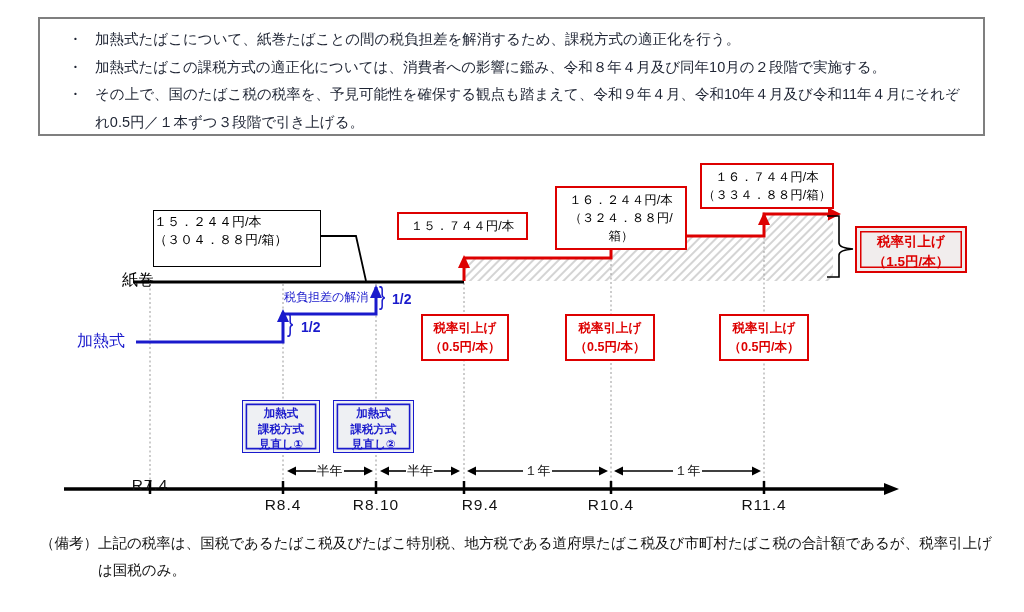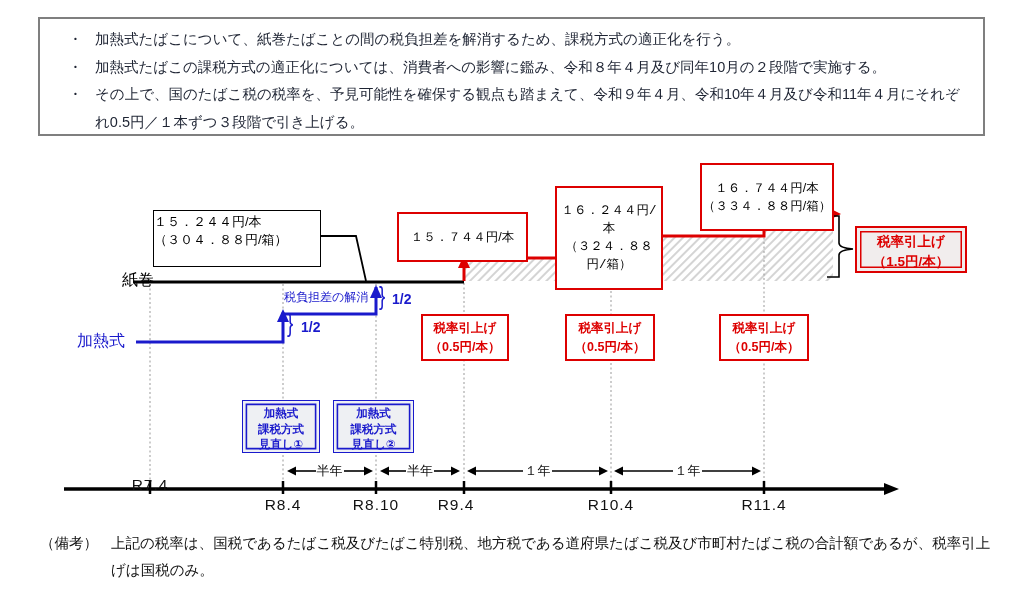--- a/index.html
+++ b/index.html
@@ -23,21 +23,21 @@
   
   .current-tax-box{
     left:153px;top:210px;width:168px;height:57px;background:#fff;
     border:1.6px solid #000;font-size:13px;line-height:17.5px;color:#000;
     padding-top:2px;
   }
   .current-tax-box .t{text-align:left;padding-left:8px;}
   .current-tax-box .c{}
   .price-box{
     background:#fff;border:2px solid #dd0000;color:#000;
-    font-size:12.5px;line-height:18px;text-align:center;padding:14px 0;
+    font-size:12.5px;line-height:18px;text-align:center;padding:3px 0;
   }
   .step-box{
     background:#fff;border:2.5px solid #dd0000;color:#dd0000;font-weight:bold;
     font-size:12.5px;line-height:19px;text-align:center;padding-top:3px;height:47px;
   }
   .total-box{
     background:#f1eded;border:2px solid #dd0000;
     box-shadow:inset 0 0 0 3px #f1eded, inset 0 0 0 4.5px #dd0000;
     color:#dd0000;font-weight:bold;font-size:13.5px;line-height:19.5px;
     text-align:center;padding-top:4px;height:47px;
@@ -50,21 +50,21 @@
   }
   .row-label{font-size:16px;color:#000;}
   .row-label.heated{color:#1a1acc;}
   .gap-label{font-size:12px;color:#1a1acc;white-space:nowrap;text-align:right;}
   .half-label{font-size:14px;font-weight:bold;color:#1a1acc;}
   .brace{font-size:25px;color:#1a1acc;transform:scaleX(.75);line-height:25px;}
   .tick-label{width:80px;text-align:center;font-size:15.5px;letter-spacing:1px;color:#111;}
   .interval-label{text-align:center;font-size:13px;color:#111;}
   
   .footnote{left:40px;top:530px;width:952px;display:flex;color:#111;
-    font-size:14.5px;line-height:27px;gap:13px;}
+    font-size:14.5px;line-height:27px;}
   .footnote .marker{width:58px;flex:none;}
   .footnote .text{flex:1;}
 </style>
 </head>
 <body>
 
 <div class="page">
 
   <div class="notes-box">
     <div class="note-row">
@@ -154,21 +154,21 @@
   </svg>
 
   <div class="abs ovl current-tax-box">
     <div class="c">１５．２４４円/本</div>
     <div class="c">（３０４．８８円/箱）</div>
   </div>
 
   <div class="abs ovl price-box" style="left:397px;top:212px;width:131px;">
     <div>１５．７４４円/本</div>
   </div>
-  <div class="abs ovl price-box" style="left:555px;top:186px;width:108px;font-family:Liberation Mono, monospace;">
+  <div class="abs ovl price-box" style="left:555px;top:186px;width:132px;">
     <div>１６．２４４円/本</div>
     <div>（３２４．８８円/箱）</div>
   </div>
   <div class="abs ovl price-box" style="left:700px;top:163px;width:134px;">
     <div>１６．７４４円/本</div>
     <div>（３３４．８８円/箱）</div>
   </div>
 
   <div class="abs ovl step-box" style="left:421px;top:314px;width:88px;">
     <div>税率引上げ</div>
@@ -209,21 +209,21 @@
   <div class="abs ovl half-label" style="left:392px;top:291px;">1/2</div>
 
   <div class="abs ovl interval-label" style="left:283px;top:462px;width:93px;">半年</div>
   <div class="abs ovl interval-label" style="left:376px;top:462px;width:88px;">半年</div>
   <div class="abs ovl interval-label" style="left:464px;top:462px;width:147px;">１年</div>
   <div class="abs ovl interval-label" style="left:611px;top:462px;width:153px;">１年</div>
 
   <div class="abs ovl tick-label" style="left:110px;top:476px;">R7.4</div>
   <div class="abs ovl tick-label" style="left:243px;top:496px;">R8.4</div>
   <div class="abs ovl tick-label" style="left:336px;top:496px;">R8.10</div>
-  <div class="abs ovl tick-label" style="left:416px;top:496px;">R9.4</div>
+  <div class="abs ovl tick-label" style="left:440px;top:496px;">R9.4</div>
   <div class="abs ovl tick-label" style="left:571px;top:496px;text-align:center;">R10.4</div>
   <div class="abs ovl tick-label" style="left:724px;top:496px;">R11.4</div>
 
   <div class="abs ovl footnote">
     <span class="marker">（備考）</span>
     <span class="text">上記の税率は、国税であるたばこ税及びたばこ特別税、地方税である道府県たばこ税及び市町村たばこ税の合計額であるが、税率引上げは国税のみ。</span>
   </div>
 
 </div>
 

